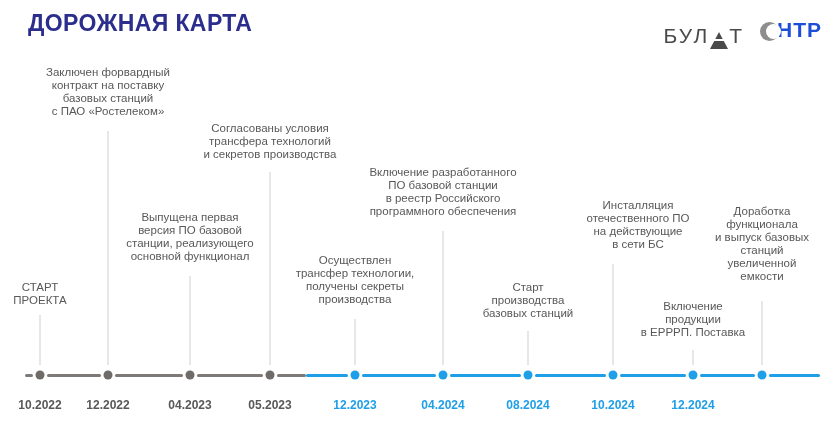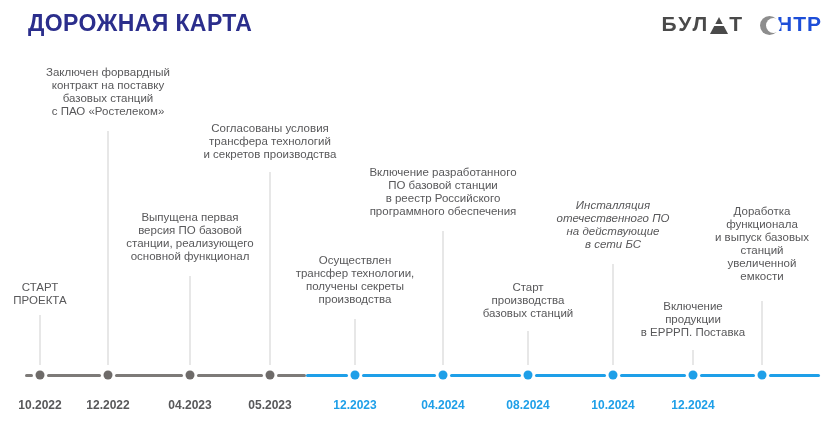--- a/index.html
+++ b/index.html
@@ -17,23 +17,24 @@
     position:absolute;left:28px;top:10px;
     font-size:23px;font-weight:bold;letter-spacing:.4px;
     color:#2B2E8C;
     white-space:nowrap;
   }
   .logos{
     position:absolute;right:18px;top:12px;
     display:flex;align-items:center;gap:16px;
   }
   .logo-bulat{
-    display:flex;align-items:center;
-    font-size:21px;font-weight:bold;color:#4a4a4a;
+    display:flex;align-items:flex-end;
+    font-size:21px;font-weight:normal;color:#4a4a4a;
     letter-spacing:2px;
+    margin-top:12px;
   }
   .logo-bulat .tri{
     display:inline-block;width:0;height:0;
     border-left:9px solid transparent;
     border-right:9px solid transparent;
     border-bottom:17px solid #4a4a4a;
     margin:0 1px;position:relative;top:1px;
   }
   .logo-bulat .tri::after{
     content:"";position:absolute;left:-5px;top:7px;
@@ -165,21 +166,21 @@
 программного обеспечения</div>
       <div class="conn" style="left: 443px; top: 231px; height: 134px;"></div>
       <div class="date future" style="left: 443px;">04.2024</div>
       <div class="dot future" style="left: 528px; top: 375px;"></div>
       <div class="label" style="left: 528px; top: 281px; width: 130px;">Старт
 производства
 базовых станций</div>
       <div class="conn" style="left: 528px; top: 330.5px; height: 34.5px;"></div>
       <div class="date future" style="left: 528px;">08.2024</div>
       <div class="dot future" style="left: 613px; top: 375px;"></div>
-      <div class="label" style="left: 613px; top: 199px; width: 150px; font-style: italic;">Инсталляция
+      <div class="label" style="left: 638px; top: 199px; width: 150px;">Инсталляция
 отечественного ПО
 на действующие
 в сети БС</div>
       <div class="conn" style="left: 613px; top: 264px; height: 101px;"></div>
       <div class="date future" style="left: 613px;">10.2024</div>
       <div class="dot future" style="left: 693px; top: 375px;"></div>
       <div class="label" style="left: 693px; top: 300px; width: 160px;">Включение
 продукции
 в ЕРРРП. Поставка</div>
       <div class="conn" style="left: 693px; top: 349.5px; height: 15.5px;"></div>

